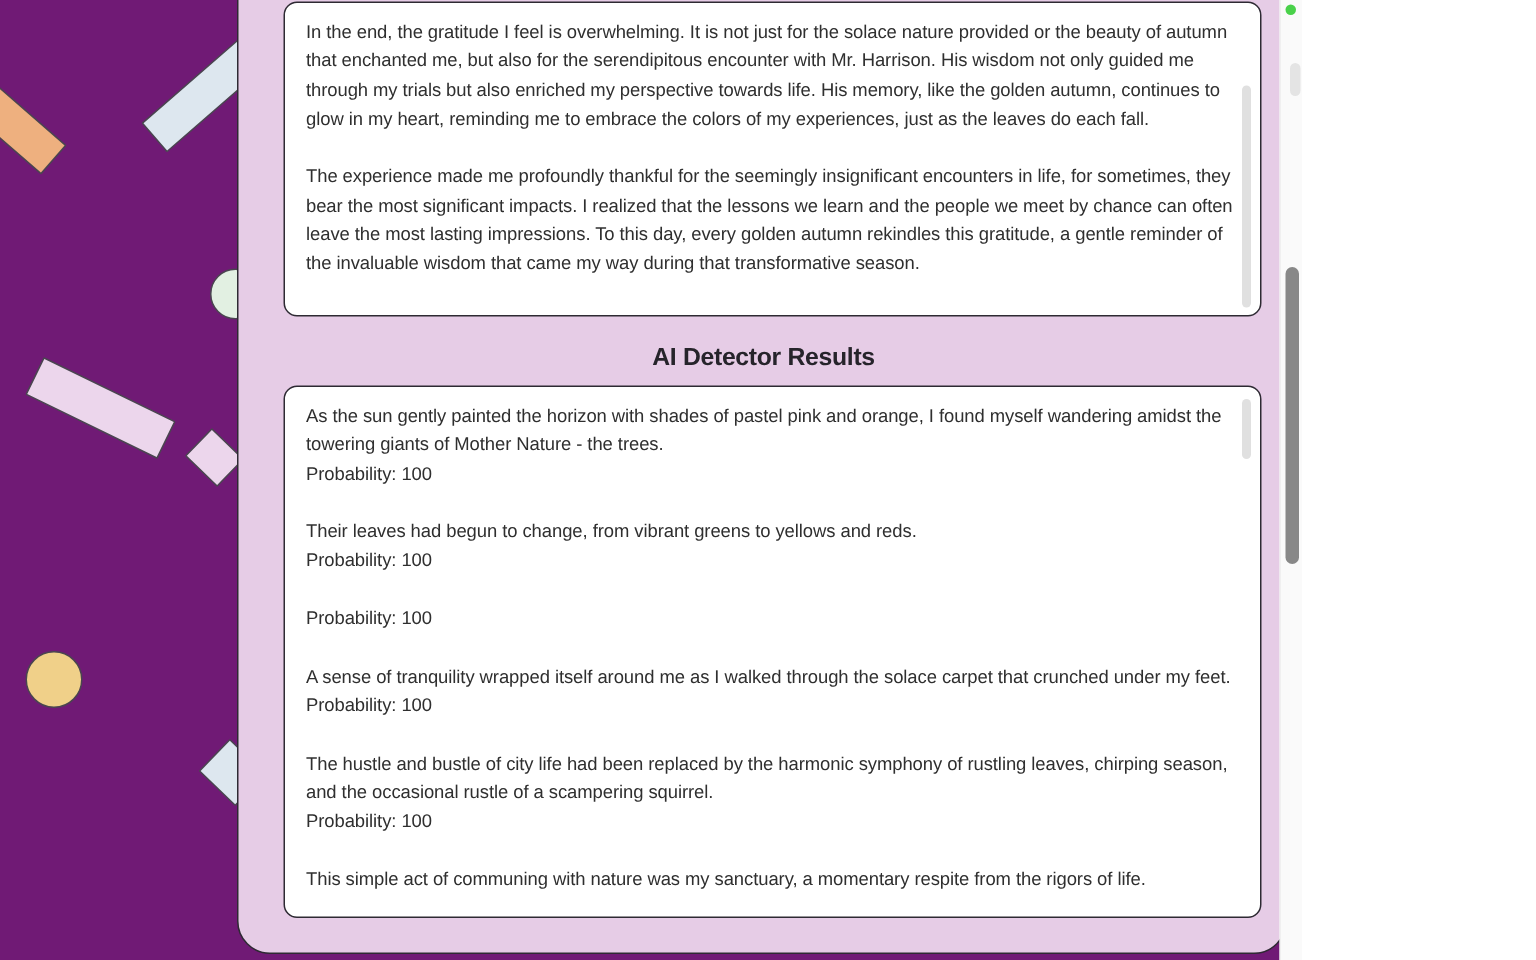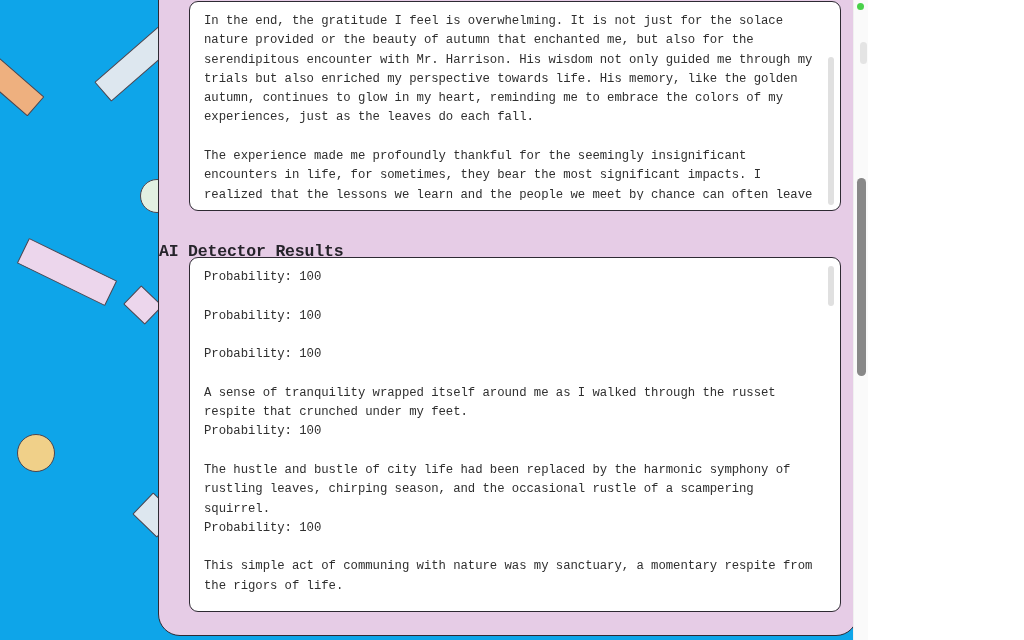--- a/index.html
+++ b/index.html
@@ -9,23 +9,22 @@
     height: 640px;
     overflow: hidden;
     background: #ffffff;
     font-family: "Liberation Sans", sans-serif;
   }
 
   #page {
     position: relative;
     width: 868px;
     height: 640px;
-    background: #0ea5e9;
-    overflow: hidden;
-    font-family: Liberation Mono, monospace;
+    background: #701a75;
+    overflow: hidden;
   }
 
   
   .deco {
     position: absolute;
     border: 1.6px solid #4a4550;
     pointer-events: none;
   }
   .deco.rect { border-radius: 1px; }
   .deco.circ { border-radius: 50%; }
@@ -160,38 +159,40 @@
     <div class="panel-wrap" id="essay-wrap" style="top:40px;">
       <div class="textbox" id="essay-box" style="height:210px;">
         <div class="textbox-inner" id="essay-inner">
             <div class="para">In the end, the gratitude I feel is overwhelming. It is not just for the solace nature provided or the beauty of autumn that enchanted me, but also for the serendipitous encounter with Mr. Harrison. His wisdom not only guided me through my trials but also enriched my perspective towards life. His memory, like the golden autumn, continues to glow in my heart, reminding me to embrace the colors of my experiences, just as the leaves do each fall.</div>
             <div class="para">The experience made me profoundly thankful for the seemingly insignificant encounters in life, for sometimes, they bear the most significant impacts. I realized that the lessons we learn and the people we meet by chance can often leave the most lasting impressions. To this day, every golden autumn rekindles this gratitude, a gentle reminder of the invaluable wisdom that came my way during that transformative season.</div>
           </div>
         <div class="sbar" id="essay-sbar" style="top: 55px; height: 148px;"></div>
       </div>
     </div>
 
-    <div style="position:absolute;left:0;top:268px;width:700px;margin-top:13px;">
+    <div style="position:absolute;left:0;top:268px;width:700px;text-align:center;">
       <span style="font-size:16.5px;font-weight:bold;color:#26242b;letter-spacing:-0.2px;">AI Detector Results</span>
     </div>
 
     <div class="panel-wrap" id="results-wrap" style="top:296px;">
       <div class="textbox" id="results-box" style="height:355px;">
         <div class="textbox-inner" id="results-inner">
             <div class="result-block">
-              <div class="prob">Probability: 100</div>
-            </div>
-            <div class="result-block">
-              <div class="prob">Probability: 100</div>
-            </div>
-            <div class="result-block">
-              <div class="prob">Probability: 100</div>
-            </div>
-            <div class="result-block">
-              <div class="prob">A sense of tranquility wrapped itself around me as I walked through the russet respite that crunched under my feet.</div>
+              <div class="prob">As the sun gently painted the horizon with shades of pastel pink and orange, I found myself wandering amidst the towering giants of Mother Nature - the trees.</div>
+              <div class="prob">Probability: 100</div>
+            </div>
+            <div class="result-block">
+              <div class="prob">Their leaves had begun to change, from vibrant greens to yellows and reds.</div>
+              <div class="prob">Probability: 100</div>
+            </div>
+            <div class="result-block">
+              <div class="prob">Probability: 100</div>
+            </div>
+            <div class="result-block">
+              <div class="prob">A sense of tranquility wrapped itself around me as I walked through the solace carpet that crunched under my feet.</div>
               <div class="prob">Probability: 100</div>
             </div>
             <div class="result-block">
               <div class="prob">The hustle and bustle of city life had been replaced by the harmonic symphony of rustling leaves, chirping season, and the occasional rustle of a scampering squirrel.</div>
               <div class="prob">Probability: 100</div>
             </div>
             <div class="result-block">
               <div class="prob">This simple act of communing with nature was my sanctuary, a momentary respite from the rigors of life.</div>
             </div>
           </div>

